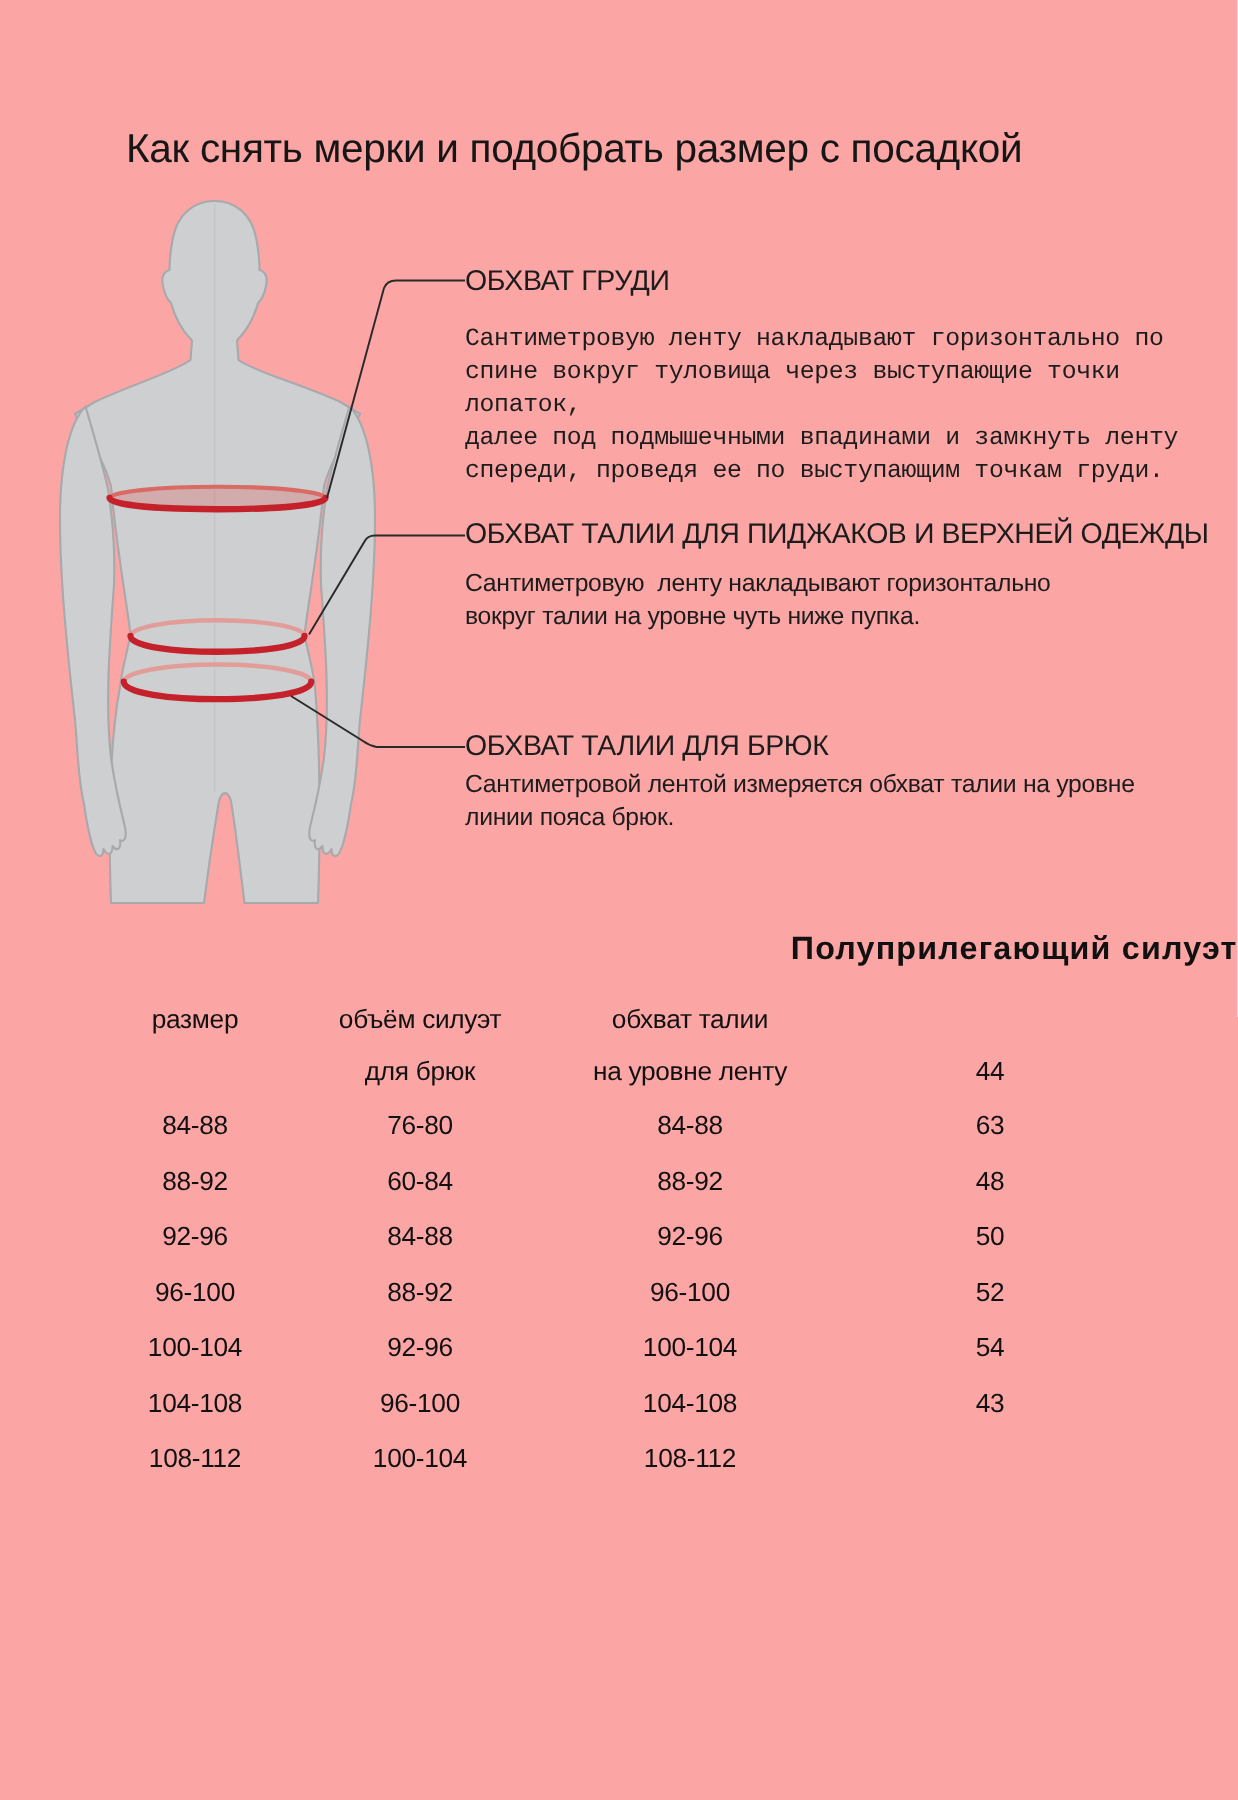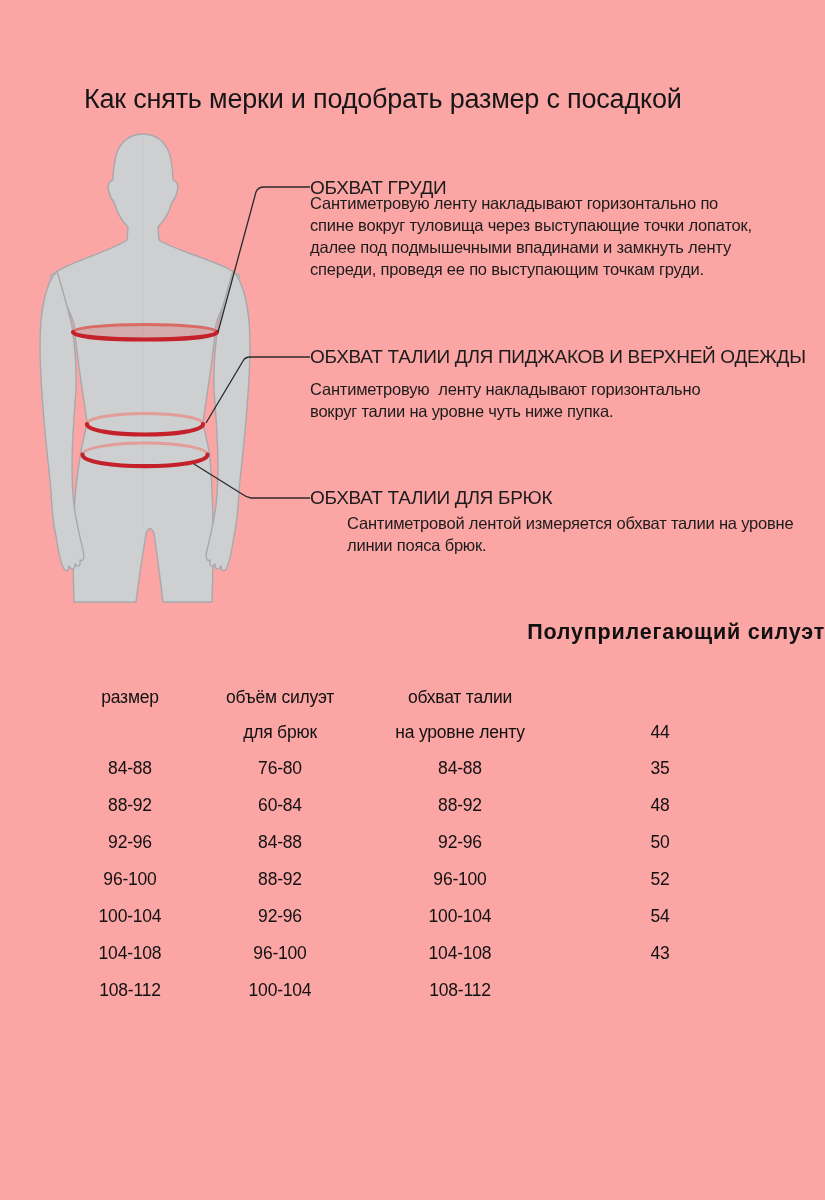--- a/index.html
+++ b/index.html
@@ -20,32 +20,32 @@
   .section{position:absolute;left:310px;}
   .section-heading{
     font-size:19px;font-weight:400;color:#1c1c1c;
     letter-spacing:-0.3px;white-space:nowrap;line-height:22px;
   }
   .section-body{
     font-size:16.5px;font-weight:400;color:#1c1c1c;
     letter-spacing:-0.2px;line-height:22px;white-space:pre-wrap;
   }
   .sec1-h{top:177px;}
-  .sec1-b{top:192px;}
+  .sec1-b{top:215px;font-family:Liberation Mono, monospace;}
   .sec2-h{top:346px;}
   .sec2-b{top:378px;}
   .sec3-h{top:487px;}
-  .sec3-b{top:512px;margin-left:37px;}
+  .sec3-b{top:512px;}
   .table-title{
     position:absolute;left:0;top:620px;width:825px;
     text-align:right;font-size:21.5px;font-weight:700;
     letter-spacing:0.8px;color:#111;
   }
   .size-table{
-    position:absolute;left:60px;top:680px;
+    position:absolute;left:60px;top:662px;
     display:grid;
     grid-template-columns:140px 160px 200px 200px;
     grid-template-rows:35px 35px repeat(7,37px);
     text-align:right;
   }
   .cell{
     display:flex;align-items:center;justify-content:center;
     font-size:17.5px;color:#111;letter-spacing:-0.2px;
   }
 </style>
@@ -163,21 +163,21 @@
     <div class="cell"></div>
     <div class="cell"></div>
     <div class="cell">для брюк</div>
     <div class="cell">на уровне ленту</div>
 
     <div class="cell">44</div>
     <div class="cell">84-88</div>
     <div class="cell">76-80</div>
     <div class="cell">84-88</div>
 
-    <div class="cell">35</div>
+    <div class="cell">63</div>
     <div class="cell">88-92</div>
     <div class="cell">60-84</div>
     <div class="cell">88-92</div>
 
     <div class="cell">48</div>
     <div class="cell">92-96</div>
     <div class="cell">84-88</div>
     <div class="cell">92-96</div>
 
     <div class="cell">50</div>

